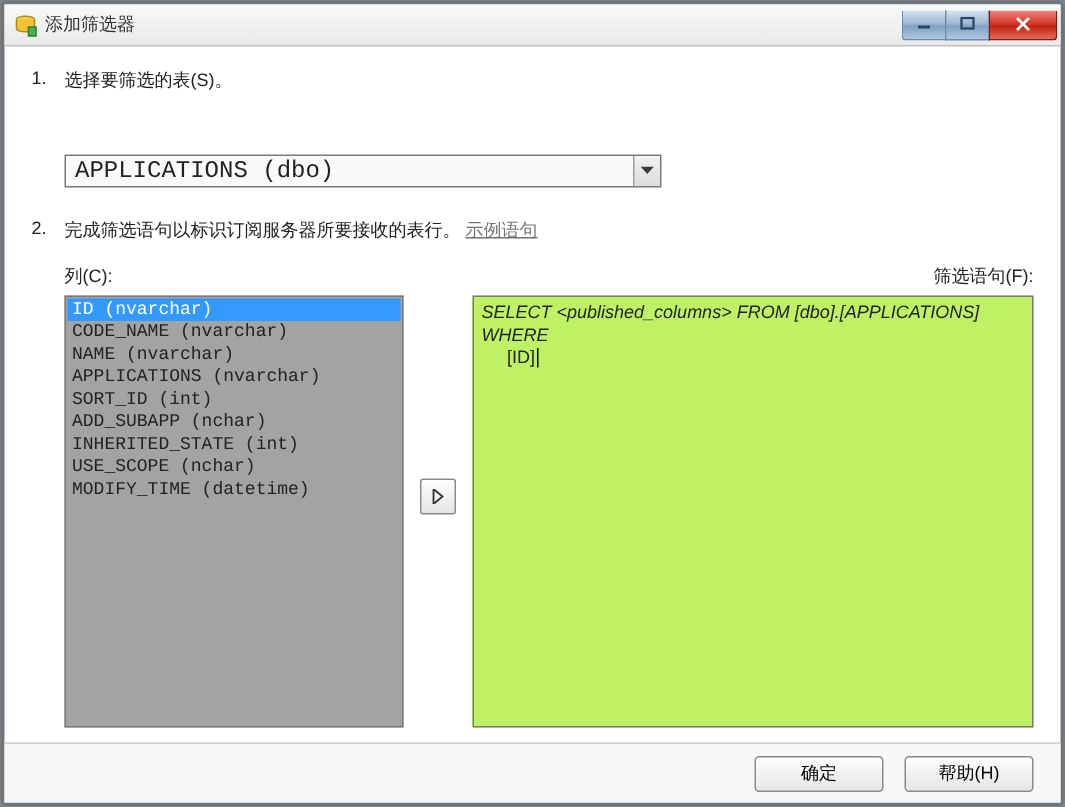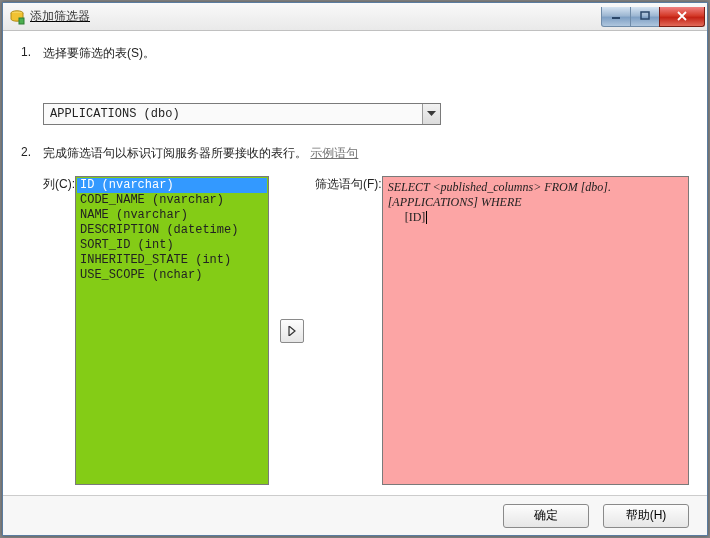--- a/index.html
+++ b/index.html
@@ -24,21 +24,20 @@
   box-shadow: 0 0 4px rgba(0,0,0,0.4);
 }
 
 .titlebar {
   height: 28px;
   background: linear-gradient(to bottom, #f9f9f9, #e9e9e9);
   border-bottom: 1px solid #c0c0c0;
   display: flex;
   align-items: center;
   padding: 0 2px 0 6px;
-  text-decoration: underline;
 }
 
 .titlebar .appicon {
   width: 16px; height: 16px;
   margin-right: 5px;
   position: relative;
 }
 .titlebar .appicon svg { display:block; }
 
 .titlebar .title { flex: 0 0 auto; color: #333; }
@@ -97,21 +96,21 @@
   width: 398px;
 }
 .combo {
   width: 100%;
   height: 22px;
   border: 1px solid #7a7a7a;
   background: #fafafa;
   display: flex;
   align-items: center;
   font-family: "SimSun", "Courier New", monospace;
-  font-size: 12px;
+  font-size: 16px;
   margin-top: 41px;
 }
 .combo .combo-text {
   flex: 1;
   padding: 0 6px;
   white-space: nowrap;
   overflow: hidden;
 }
 .combo .combo-btn {
   width: 18px; height: 100%;
@@ -123,35 +122,35 @@
 
 .mid {
   flex: 1;
   display: flex;
   margin-top: 6px;
   padding-left: 22px;
   gap: 8px;
 }
 
 .col-left, .col-right {
-  display: flex; 
+  display: flex; flex-direction: column;
 }
 .col-left { width: 226px; }
-.col-right { flex: 1; }
+.col-right { flex: 1; align-items: flex-end; }
 .col-mid {
   display:flex; align-items:center; justify-content:center;
   width: 30px;
 }
 
 .col-label { margin-bottom: 4px; }
 
 .listbox {
   flex: 1;
   border: 1px solid #7a7a7a;
-  background: #84cc16;
+  background: #a3a3a3;
   overflow: auto;
   font-family: "SimSun", "Courier New", monospace;
   font-size: 12px;
   line-height: 15px;
   padding: 1px;
 }
 .list-item {
   padding: 0 3px;
   white-space: nowrap;
   cursor: default;
@@ -165,23 +164,23 @@
   width: 24px; height: 24px;
   border: 1px solid #8a8a8a;
   background: linear-gradient(to bottom, #fdfdfd, #e6e6e6);
   display:flex; align-items:center; justify-content:center;
   border-radius: 2px;
 }
 
 .query-box {
   flex: 1;
   border: 1px solid #7a7a7a;
-  background: #fca5a5;
+  background: #bef264;
   padding: 3px 5px;
-  font-family: Liberation Serif, serif;
+  font-family: Liberation Sans, sans-serif;
   font-size: 12px;
   font-style: italic;
   color: #222;
   line-height: 15px;
   overflow-wrap: break-word;
   position: relative;
 }
 .caret {
   display:inline-block;
   width:1px; height:13px;
@@ -273,24 +272,26 @@
       </div>
     </div>
 
     <div class="mid">
       <div class="col-left">
         <div class="col-label">列(C):</div>
         <div class="listbox" id="columns-listbox">
             <div class="list-item selected">ID (nvarchar)</div>
             <div class="list-item">CODE_NAME (nvarchar)</div>
             <div class="list-item">NAME (nvarchar)</div>
-            <div class="list-item">DESCRIPTION (datetime)</div>
+            <div class="list-item">APPLICATIONS (nvarchar)</div>
             <div class="list-item">SORT_ID (int)</div>
+            <div class="list-item">ADD_SUBAPP (nchar)</div>
             <div class="list-item">INHERITED_STATE (int)</div>
             <div class="list-item">USE_SCOPE (nchar)</div>
+            <div class="list-item">MODIFY_TIME (datetime)</div>
           </div>
       </div>
       <div class="col-mid">
         <div class="move-btn">
           <svg width="8" height="10">
               <path d="M1 0 L7 5 L1 10 Z" fill="none" stroke="#333" stroke-width="1.2"></path>
             </svg>
         </div>
       </div>
       <div class="col-right">

